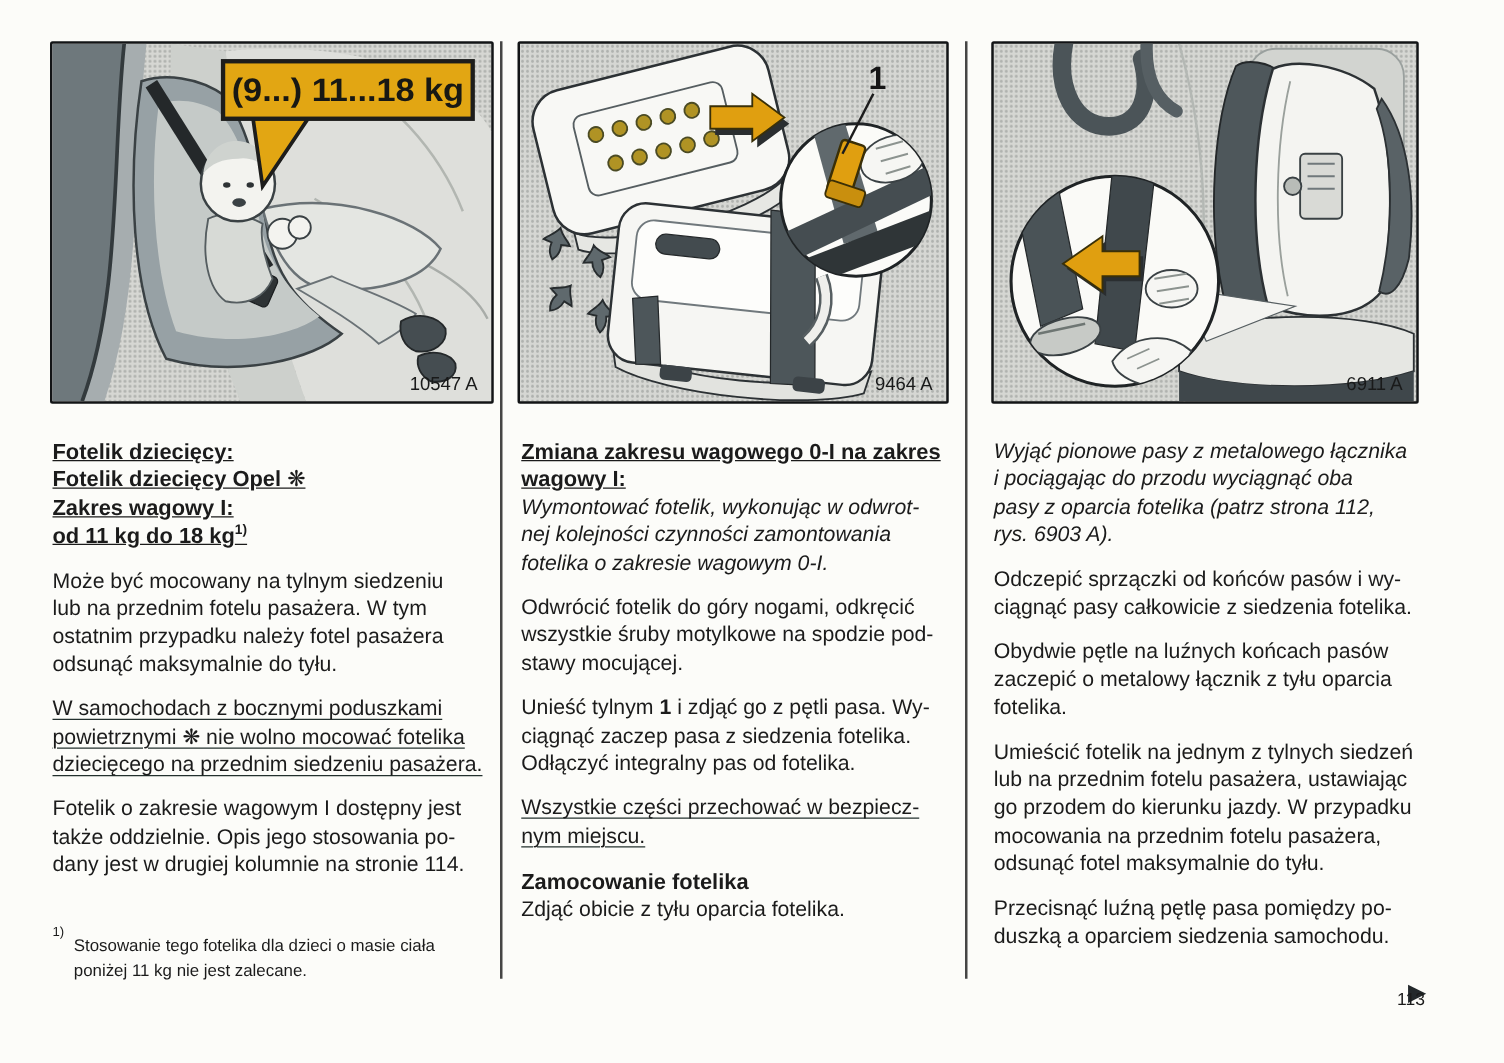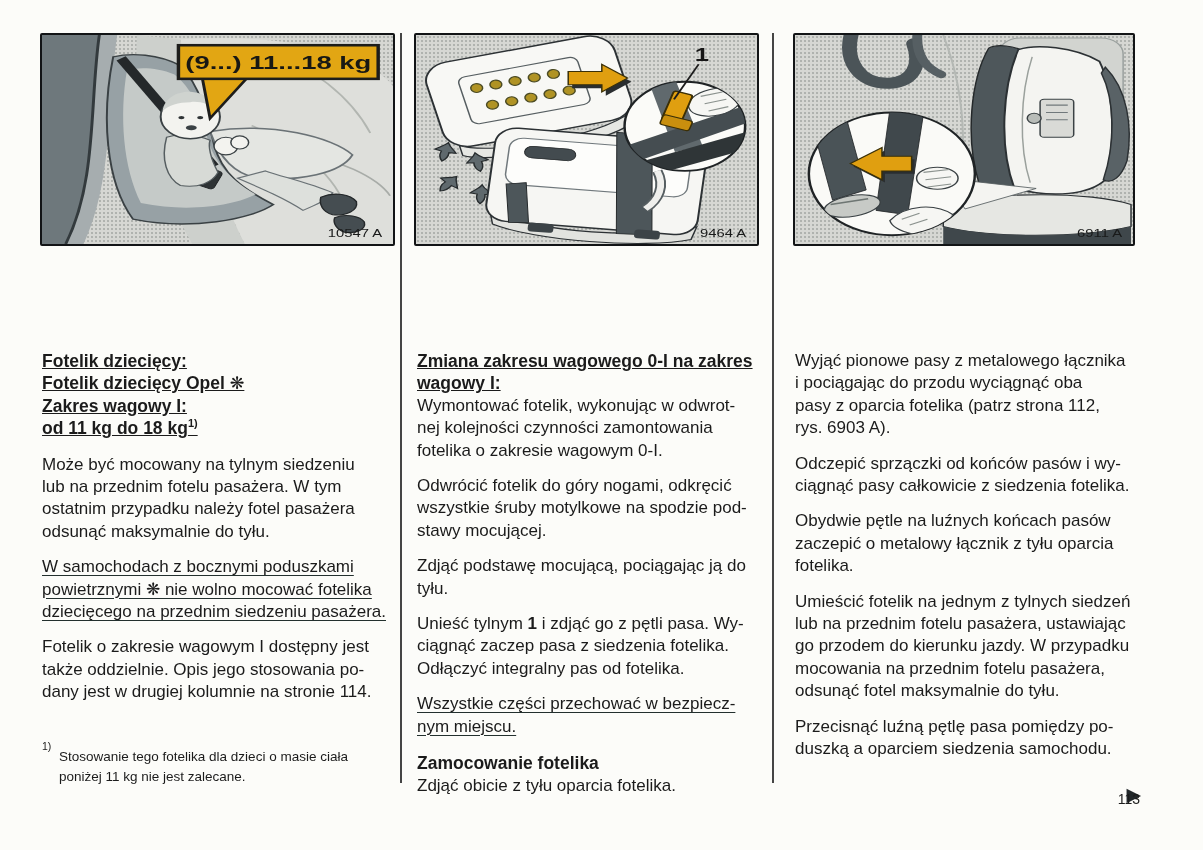--- a/index.html
+++ b/index.html
@@ -4,21 +4,21 @@
 <style>
   html,body{margin:0;padding:0;}
   body{
     width:1203px;height:850px;position:relative;overflow:hidden;
     background:#fcfcf9;color:#1b1b1b;
     font-family:"Liberation Sans","DejaVu Sans",sans-serif;
   }
   .lines{white-space:pre-line;}
   
   .figure{
-    position:absolute;top:33px;height:213px;margin:0;
+    position:absolute;top:33px;height:290px;margin:0;
     border:2px solid #121416;border-radius:2px;box-sizing:border-box;
     background-color:#d6d7d3;
     background-image:radial-gradient(rgba(88,94,92,.30) 1px, rgba(0,0,0,0) 1.25px);
     background-size:4px 4px;
   }
   .fig1{left:40px;width:355px;}
   .fig2{left:414px;width:345px;}
   .fig3{left:793px;width:342px;}
   .figure svg{display:block;width:100%;height:100%;}
   svg text{font-family:"Liberation Sans","DejaVu Sans",sans-serif;}
@@ -30,21 +30,21 @@
   
   .col{position:absolute;top:350px;font-size:17px;line-height:22.4px;}
   .col1{left:42px;width:356px;}
   .col2{left:417px;width:350px;}
   .col3{left:795px;width:352px;}
   .heading{font-size:17.5px;font-weight:700;margin:0 0 14px;text-decoration:underline;}
   .heading .line4{display:block;}
   .heading-tight{margin:0;}
   .subheading{font-size:17.5px;font-weight:700;margin:14px 0 0;}
   .para{margin:0 0 13px;}
-  .para.first-after-heading{margin-top:0;}
+  .para.first-after-heading{margin-top:0;font-style:italic;}
   .underlined{text-decoration:underline;text-underline-offset:3px;text-decoration-thickness:1.4px;text-decoration-color:#23302e;}
   sup{font-size:11px;line-height:0;}
   b{font-weight:700;}
   
   .footnote{
     position:absolute;left:42px;top:747px;width:372px;
     font-size:13.5px;line-height:19.5px;padding-left:17px;
   }
   .footnote sup{position:absolute;left:0;top:-1px;font-size:10.5px;}
   
@@ -248,22 +248,20 @@
     <h2 class="heading heading-tight">
       <span class="lines">Zmiana zakresu wagowego 0-I na zakres
 wagowy I:</span>
     </h2>
     <p class="para lines first-after-heading">Wymontować fotelik, wykonując w odwrot-
 nej kolejności czynności zamontowania
 fotelika o zakresie wagowym 0-I.</p>
     <p class="para lines">Odwrócić fotelik do góry nogami, odkręcić
 wszystkie śruby motylkowe na spodzie pod-
 stawy mocującej.</p>
-    <p class="para lines">Zdjąć podstawę mocującą, pociągając ją do
-tyłu.</p>
     <p class="para lines"><span>Unieść tylnym </span><b>1</b><span> i zdjąć go z pętli pasa. Wy-
 ciągnąć zaczep pasa z siedzenia fotelika.
 Odłączyć integralny pas od fotelika.</span></p>
     <p class="para lines underlined">Wszystkie części przechować w bezpiecz-
 nym miejscu.</p>
     <h3 class="subheading">Zamocowanie fotelika</h3>
     <p class="para lines">Zdjąć obicie z tyłu oparcia fotelika.</p>
   </section>
 
   <section class="col col3">

